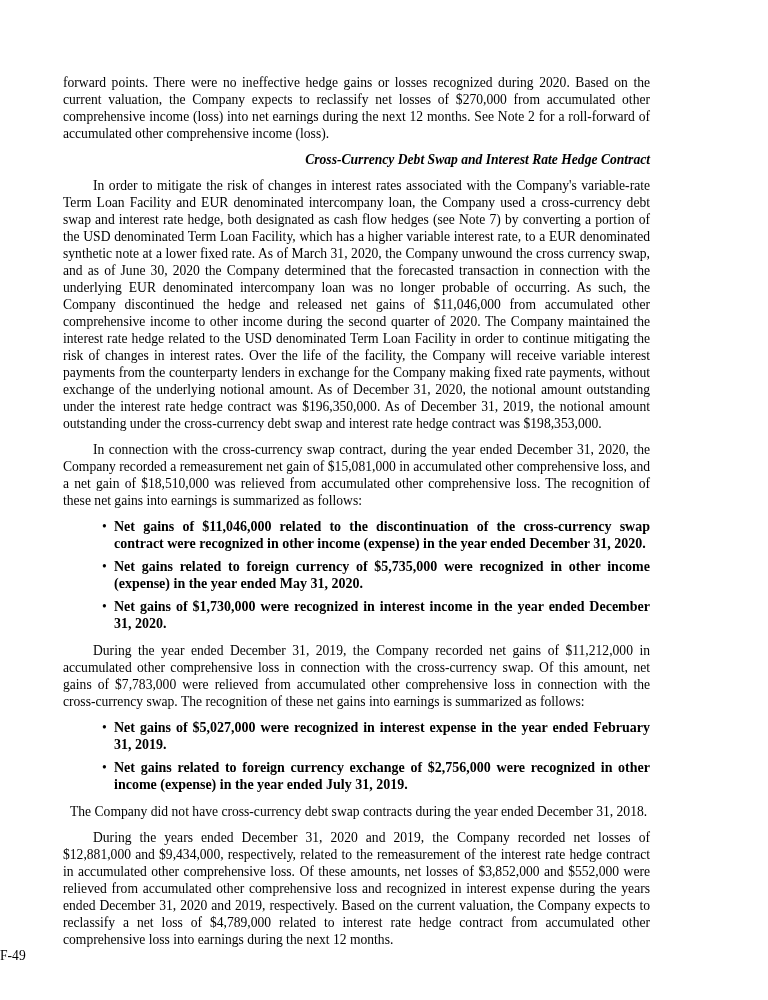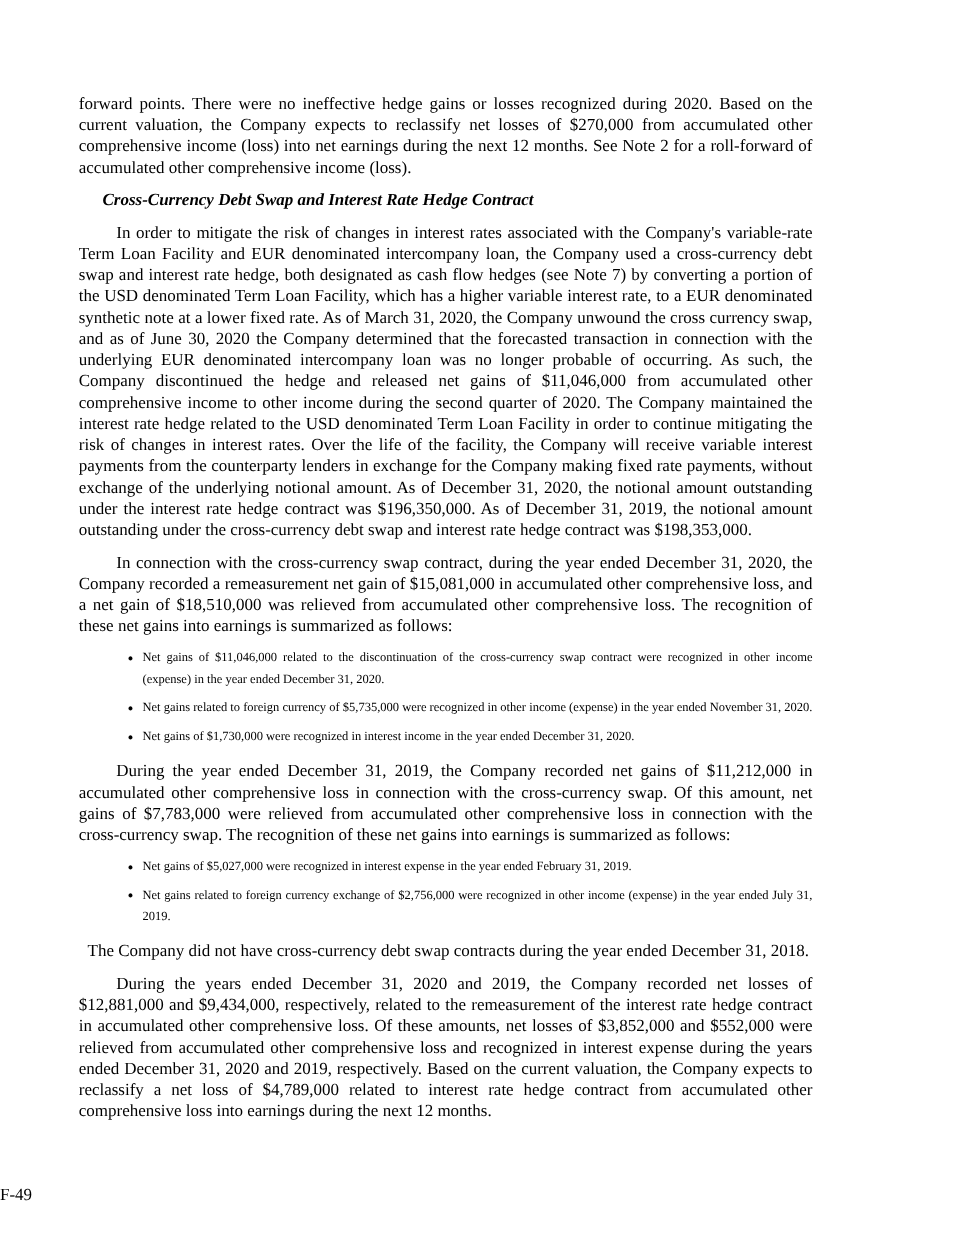--- a/index.html
+++ b/index.html
@@ -26,40 +26,41 @@
   }
   .para.first-indent { text-indent: 30px; }
   .para.small-indent { text-indent: 7px; font-family: Liberation Serif, serif; }
   .section-heading {
     margin: 2px 0 9px 0;
     padding-left: 19px;
     font-size: 13.6px;
     line-height: 17px;
     font-weight: bold;
     font-style: italic;
-    text-align: left;
+    text-align: right;
   }
   .bullet-list {
     margin: 0 0 10px 0;
   }
   .bullet-item {
     display: flex;
     margin: 0 0 6px 0;
     padding-left: 39px;
   }
   .bullet-marker {
     flex: 0 0 12px;
     font-size: 13.6px;
     line-height: 17px;
   }
   .bullet-text {
     flex: 1;
-    font-size: 10px;
+    font-size: 14px;
     line-height: 17px;
     text-align: justify;
+    font-weight: bold;
   }
   .page-footer {
     position: absolute;
     left: 0;
     right: 0;
     bottom: 36px;
     font-size: 13.6px;
     line-height: 17px;
   }
 </style>
@@ -77,21 +78,21 @@
 
   <p class="para first-indent">In connection with the cross-currency swap contract, during the year ended December 31, 2020, the Company recorded a remeasurement net gain of $15,081,000 in accumulated other comprehensive loss, and a net gain of $18,510,000 was relieved from accumulated other comprehensive loss. The recognition of these net gains into earnings is summarized as follows:</p>
 
   <div class="bullet-list">
     <div class="bullet-item">
       <span class="bullet-marker">•</span>
       <span class="bullet-text">Net gains of $11,046,000 related to the discontinuation of the cross-currency swap contract were recognized in other income (expense) in the year ended December 31, 2020.</span>
     </div>
     <div class="bullet-item">
       <span class="bullet-marker">•</span>
-      <span class="bullet-text">Net gains related to foreign currency of $5,735,000 were recognized in other income (expense) in the year ended November 31, 2020.</span>
+      <span class="bullet-text">Net gains related to foreign currency of $5,735,000 were recognized in other income (expense) in the year ended May 31, 2020.</span>
     </div>
     <div class="bullet-item">
       <span class="bullet-marker">•</span>
       <span class="bullet-text">Net gains of $1,730,000 were recognized in interest income in the year ended December 31, 2020.</span>
     </div>
   </div>
 
   <p class="para first-indent">During the year ended December 31, 2019, the Company recorded net gains of $11,212,000 in accumulated other comprehensive loss in connection with the cross-currency swap. Of this amount, net gains of $7,783,000 were relieved from accumulated other comprehensive loss in connection with the cross-currency swap.  The recognition of these net gains into earnings is summarized as follows:</p>
 
   <div class="bullet-list">

